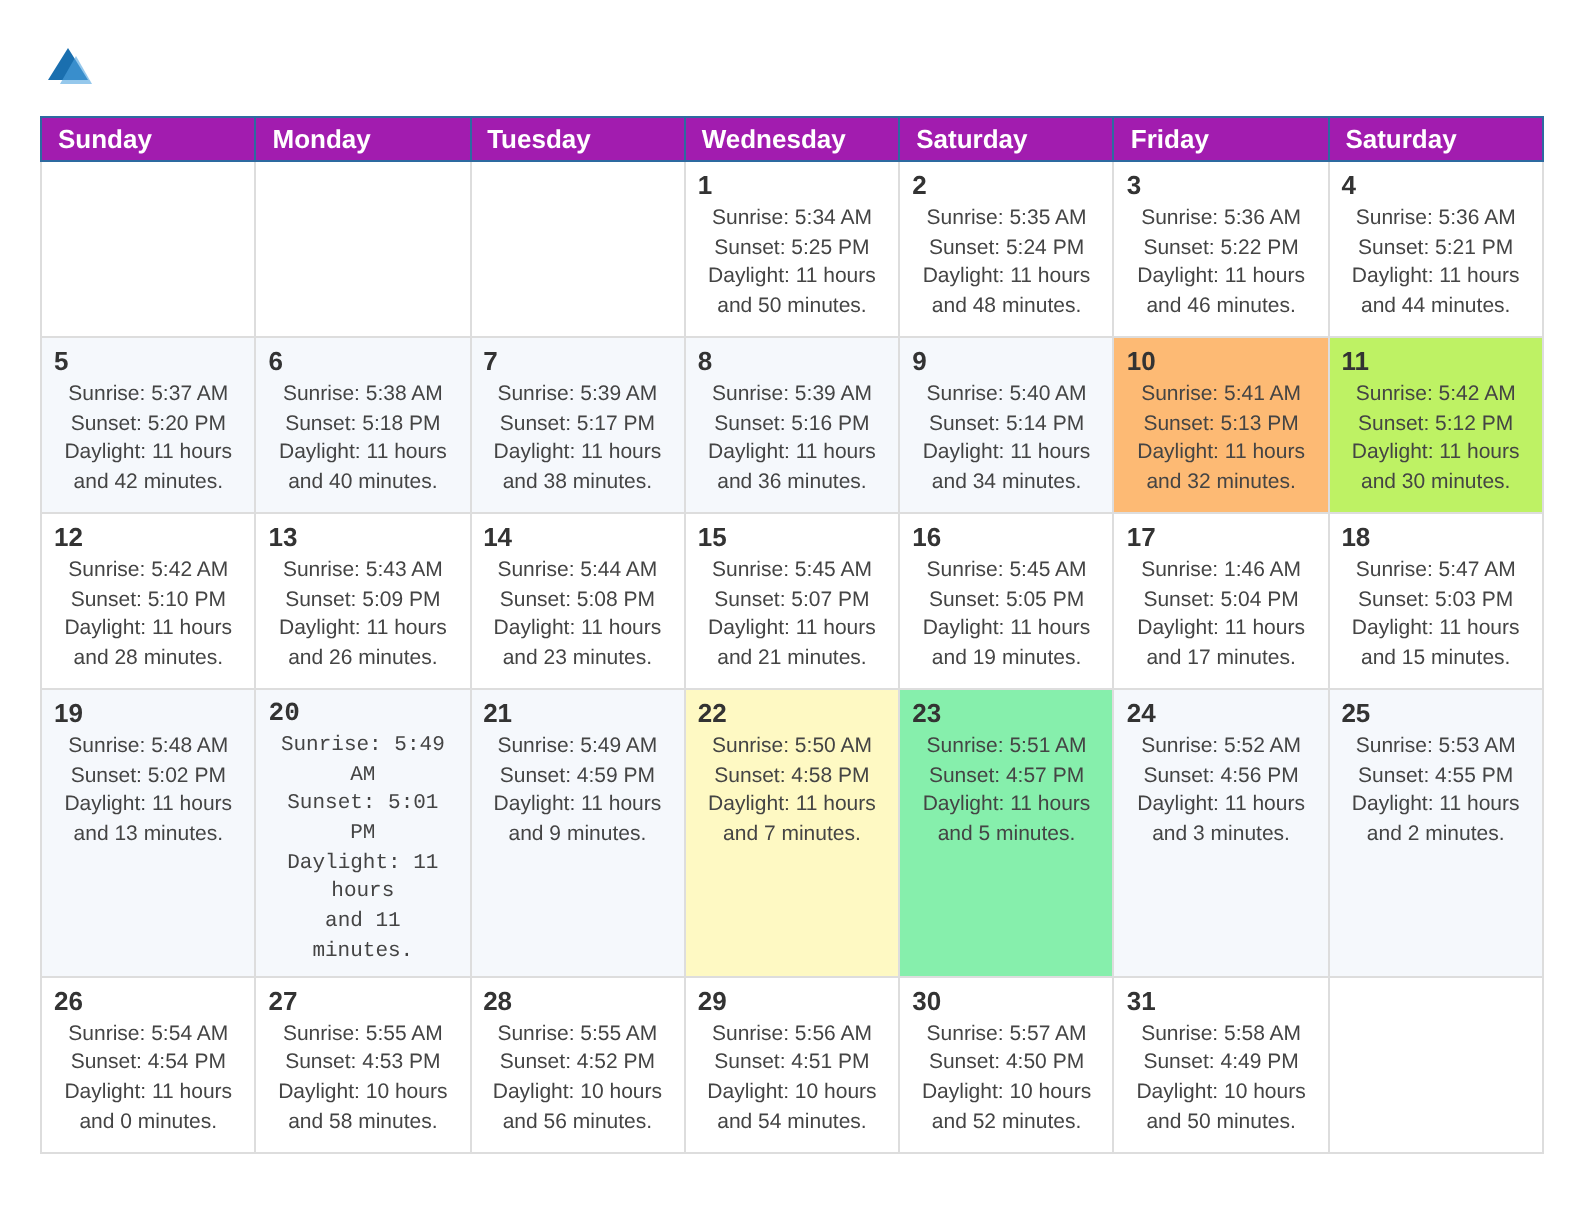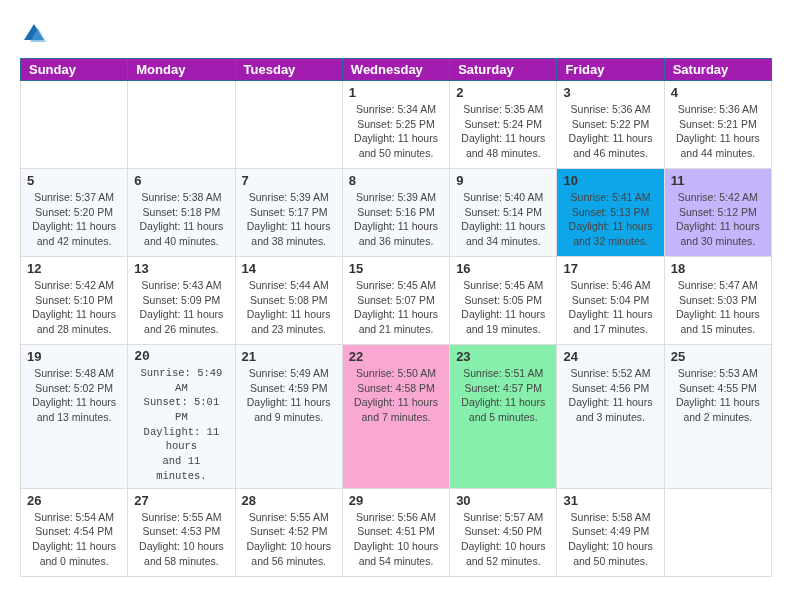--- a/index.html
+++ b/index.html
@@ -192,28 +192,28 @@
 Daylight: 11 hours
 and 36 minutes.</div>
         </td>
         <td style="background: rgb(245, 248, 252);">
           <span class="day-number">9</span>
           <div class="day-info" style="white-space: pre-line;">Sunrise: 5:40 AM
 Sunset: 5:14 PM
 Daylight: 11 hours
 and 34 minutes.</div>
         </td>
-        <td style="background: #0ea5e9;">
+        <td style="background: #fdba74;">
           <span class="day-number">10</span>
           <div class="day-info" style="white-space: pre-line;">Sunrise: 5:41 AM
 Sunset: 5:13 PM
 Daylight: 11 hours
 and 32 minutes.</div>
         </td>
-        <td style="background: #c4b5fd;">
+        <td style="background: #bef264;">
           <span class="day-number">11</span>
           <div class="day-info" style="white-space: pre-line;">Sunrise: 5:42 AM
 Sunset: 5:12 PM
 Daylight: 11 hours
 and 30 minutes.</div>
         </td>
       </tr>
       <tr>
         <td>
           <span class="day-number">12</span>
@@ -245,21 +245,21 @@
         </td>
         <td>
           <span class="day-number">16</span>
           <div class="day-info" style="white-space: pre-line;">Sunrise: 5:45 AM
 Sunset: 5:05 PM
 Daylight: 11 hours
 and 19 minutes.</div>
         </td>
         <td>
           <span class="day-number">17</span>
-          <div class="day-info" style="white-space: pre-line;">Sunrise: 5:46 AM
+          <div class="day-info" style="white-space: pre-line;">Sunrise: 1:46 AM
 Sunset: 5:04 PM
 Daylight: 11 hours
 and 17 minutes.</div>
         </td>
         <td>
           <span class="day-number">18</span>
           <div class="day-info" style="white-space: pre-line;">Sunrise: 5:47 AM
 Sunset: 5:03 PM
 Daylight: 11 hours
 and 15 minutes.</div>
@@ -280,21 +280,21 @@
 Daylight: 11 hours
 and 11 minutes.</div>
         </td>
         <td style="background: rgb(245, 248, 252);">
           <span class="day-number">21</span>
           <div class="day-info" style="white-space: pre-line;">Sunrise: 5:49 AM
 Sunset: 4:59 PM
 Daylight: 11 hours
 and 9 minutes.</div>
         </td>
-        <td style="background: #f9a8d4;">
+        <td style="background: #fef9c3;">
           <span class="day-number">22</span>
           <div class="day-info" style="white-space: pre-line;">Sunrise: 5:50 AM
 Sunset: 4:58 PM
 Daylight: 11 hours
 and 7 minutes.</div>
         </td>
         <td style="background: #86efac;">
           <span class="day-number">23</span>
           <div class="day-info" style="white-space: pre-line;">Sunrise: 5:51 AM
 Sunset: 4:57 PM

